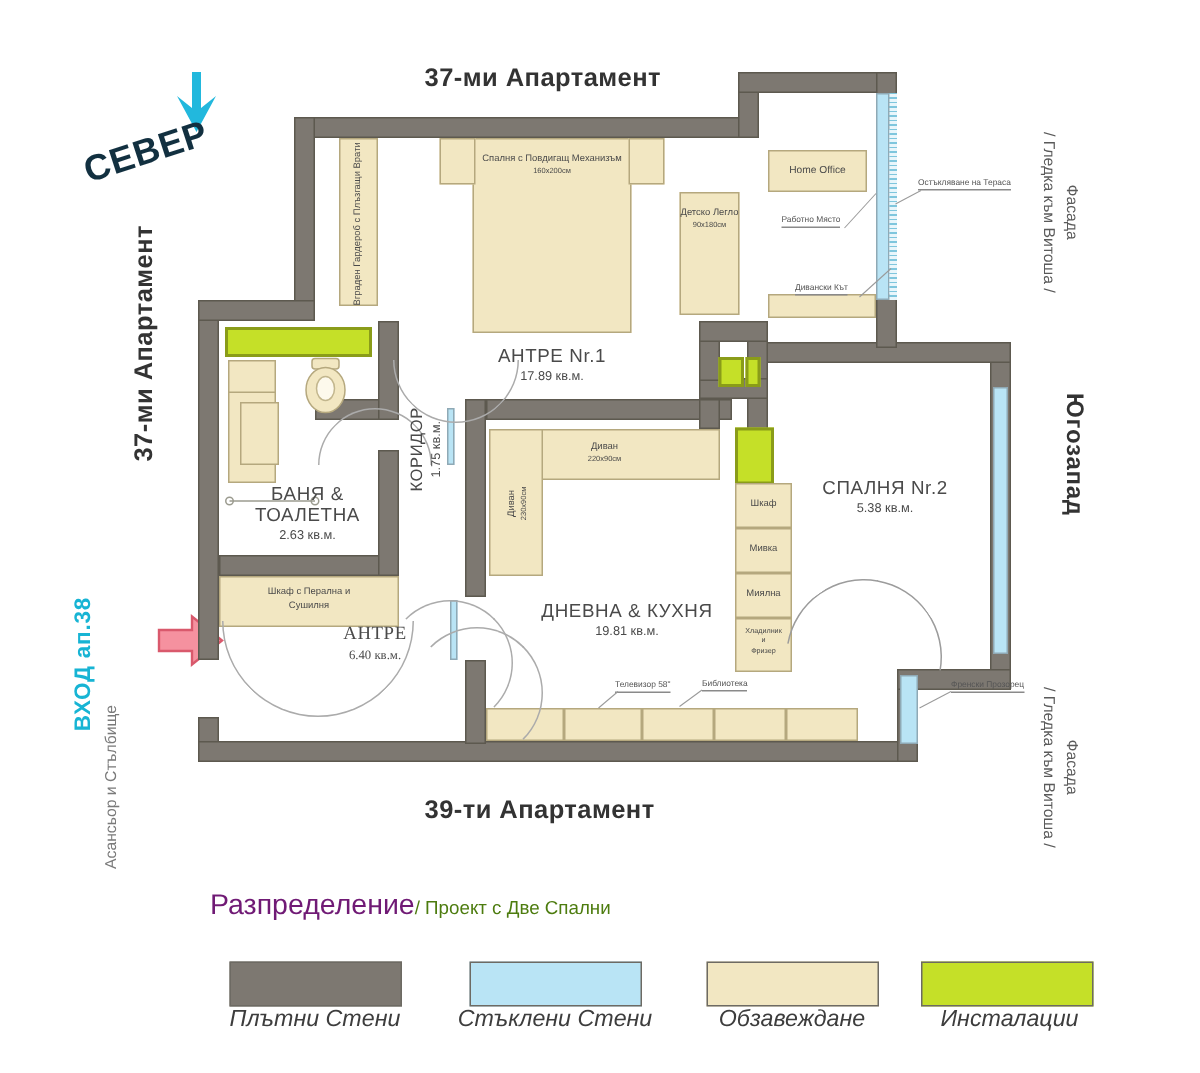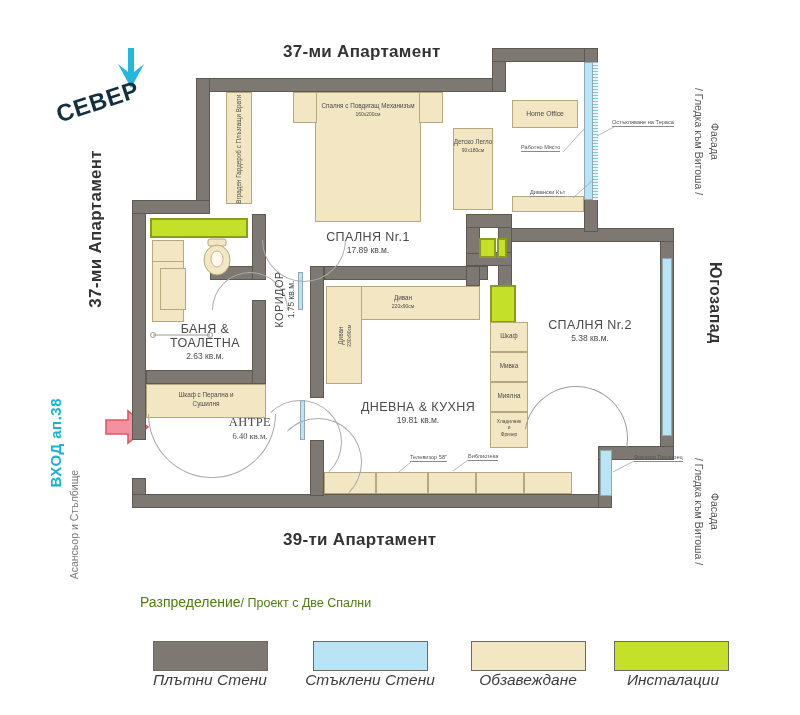--- a/index.html
+++ b/index.html
@@ -26,21 +26,21 @@
   .facade{font-size:10.5px;color:#5a5a5a;line-height:1.5;text-align:center;}
   .yugo{font-size:16px;font-weight:bold;color:#333;letter-spacing:.5px;}
   .asansor{font-size:10.5px;color:#7a7a7a;}
   .sever{position:absolute;font-size:24px;font-weight:bold;color:#123040;
          transform:rotate(-18deg);letter-spacing:.5px;}
   .vhod{position:absolute;writing-mode:vertical-rl;transform:rotate(180deg);
         font-size:15px;font-weight:bold;color:#17b4d4;white-space:nowrap;letter-spacing:.5px;}
   .door-arc{position:absolute;border:1px solid #a8a8a8;border-radius:50%;
             background:transparent;box-sizing:border-box;}
   .legend-title{position:absolute;white-space:nowrap;}
-  .legend-title .big{font-size:14px;color:#4d7c0f;margin-top:20px;}
+  .legend-title .big{font-size:19px;color:#701a75;margin-top:20px;}
   .legend-title .small{font-size:12.5px;color:#4d7c0f;}
   .lg-sw{position:absolute;width:115px;height:30px;border:1px solid #6d6a63;box-sizing:border-box;}
   .lg-txt{position:absolute;font-size:15.5px;font-style:italic;color:#3d3d3d;
           white-space:nowrap;text-align:center;width:160px;}
   .hatch{position:absolute;background:repeating-linear-gradient(to bottom,
         #7fc6dd 0px,#7fc6dd 1px,#e9f6fb 1px,#e9f6fb 3px);}
 </style>
 </head>
 <body>
 
@@ -204,21 +204,21 @@
 </div>
 
 <div class="door-arc" style="left:212px;top:272px;width:76px;height:76px;border-color:transparent;border-top-color:#ababab;border-left-color:#ababab;transform:rotate(45deg);"></div>
 <div class="door-arc" style="left:262px;top:198px;width:84px;height:84px;border-color:transparent;border-bottom-color:#ababab;border-left-color:#ababab;transform:rotate(-45deg);"></div>
 <div class="door-arc" style="left:148px;top:350px;width:128px;height:128px;border-color:transparent;border-top-color:#ababab;border-right-color:#ababab;transform:rotate(135deg);"></div>
 <div class="door-arc" style="left:258px;top:400px;width:84px;height:84px;border-color:transparent;border-top-color:#ababab;border-right-color:#ababab;transform:rotate(0deg);"></div>
 <div class="door-arc" style="left:524px;top:386px;width:104px;height:104px;border-color:transparent;border-top-color:#9c9c9c;border-right-color:#9c9c9c;transform:rotate(-35deg);"></div>
 <div class="door-arc" style="left:274px;top:418px;width:88px;height:88px;border-color:transparent;border-top-color:#ababab;border-right-color:#ababab;"></div>
 
 <div class="room-label" style="left:300px;top:230px;width:136px;">
-  <div class="room-name">СПАЛНЯ Nr.1</div>
+  <div class="room-name">АНТРЕ Nr.1</div>
   <div class="room-area">17.89 кв.м.</div>
 </div>
 <div class="room-label" style="left:530px;top:318px;width:120px;">
   <div class="room-name">СПАЛНЯ Nr.2</div>
   <div class="room-area">5.38 кв.м.</div>
 </div>
 <div class="room-label" style="left:146px;top:322px;width:118px;">
   <div class="room-name">БАНЯ &amp;</div>
   <div class="room-name">ТОАЛЕТНА</div>
   <div class="room-area">2.63 кв.м.</div>

